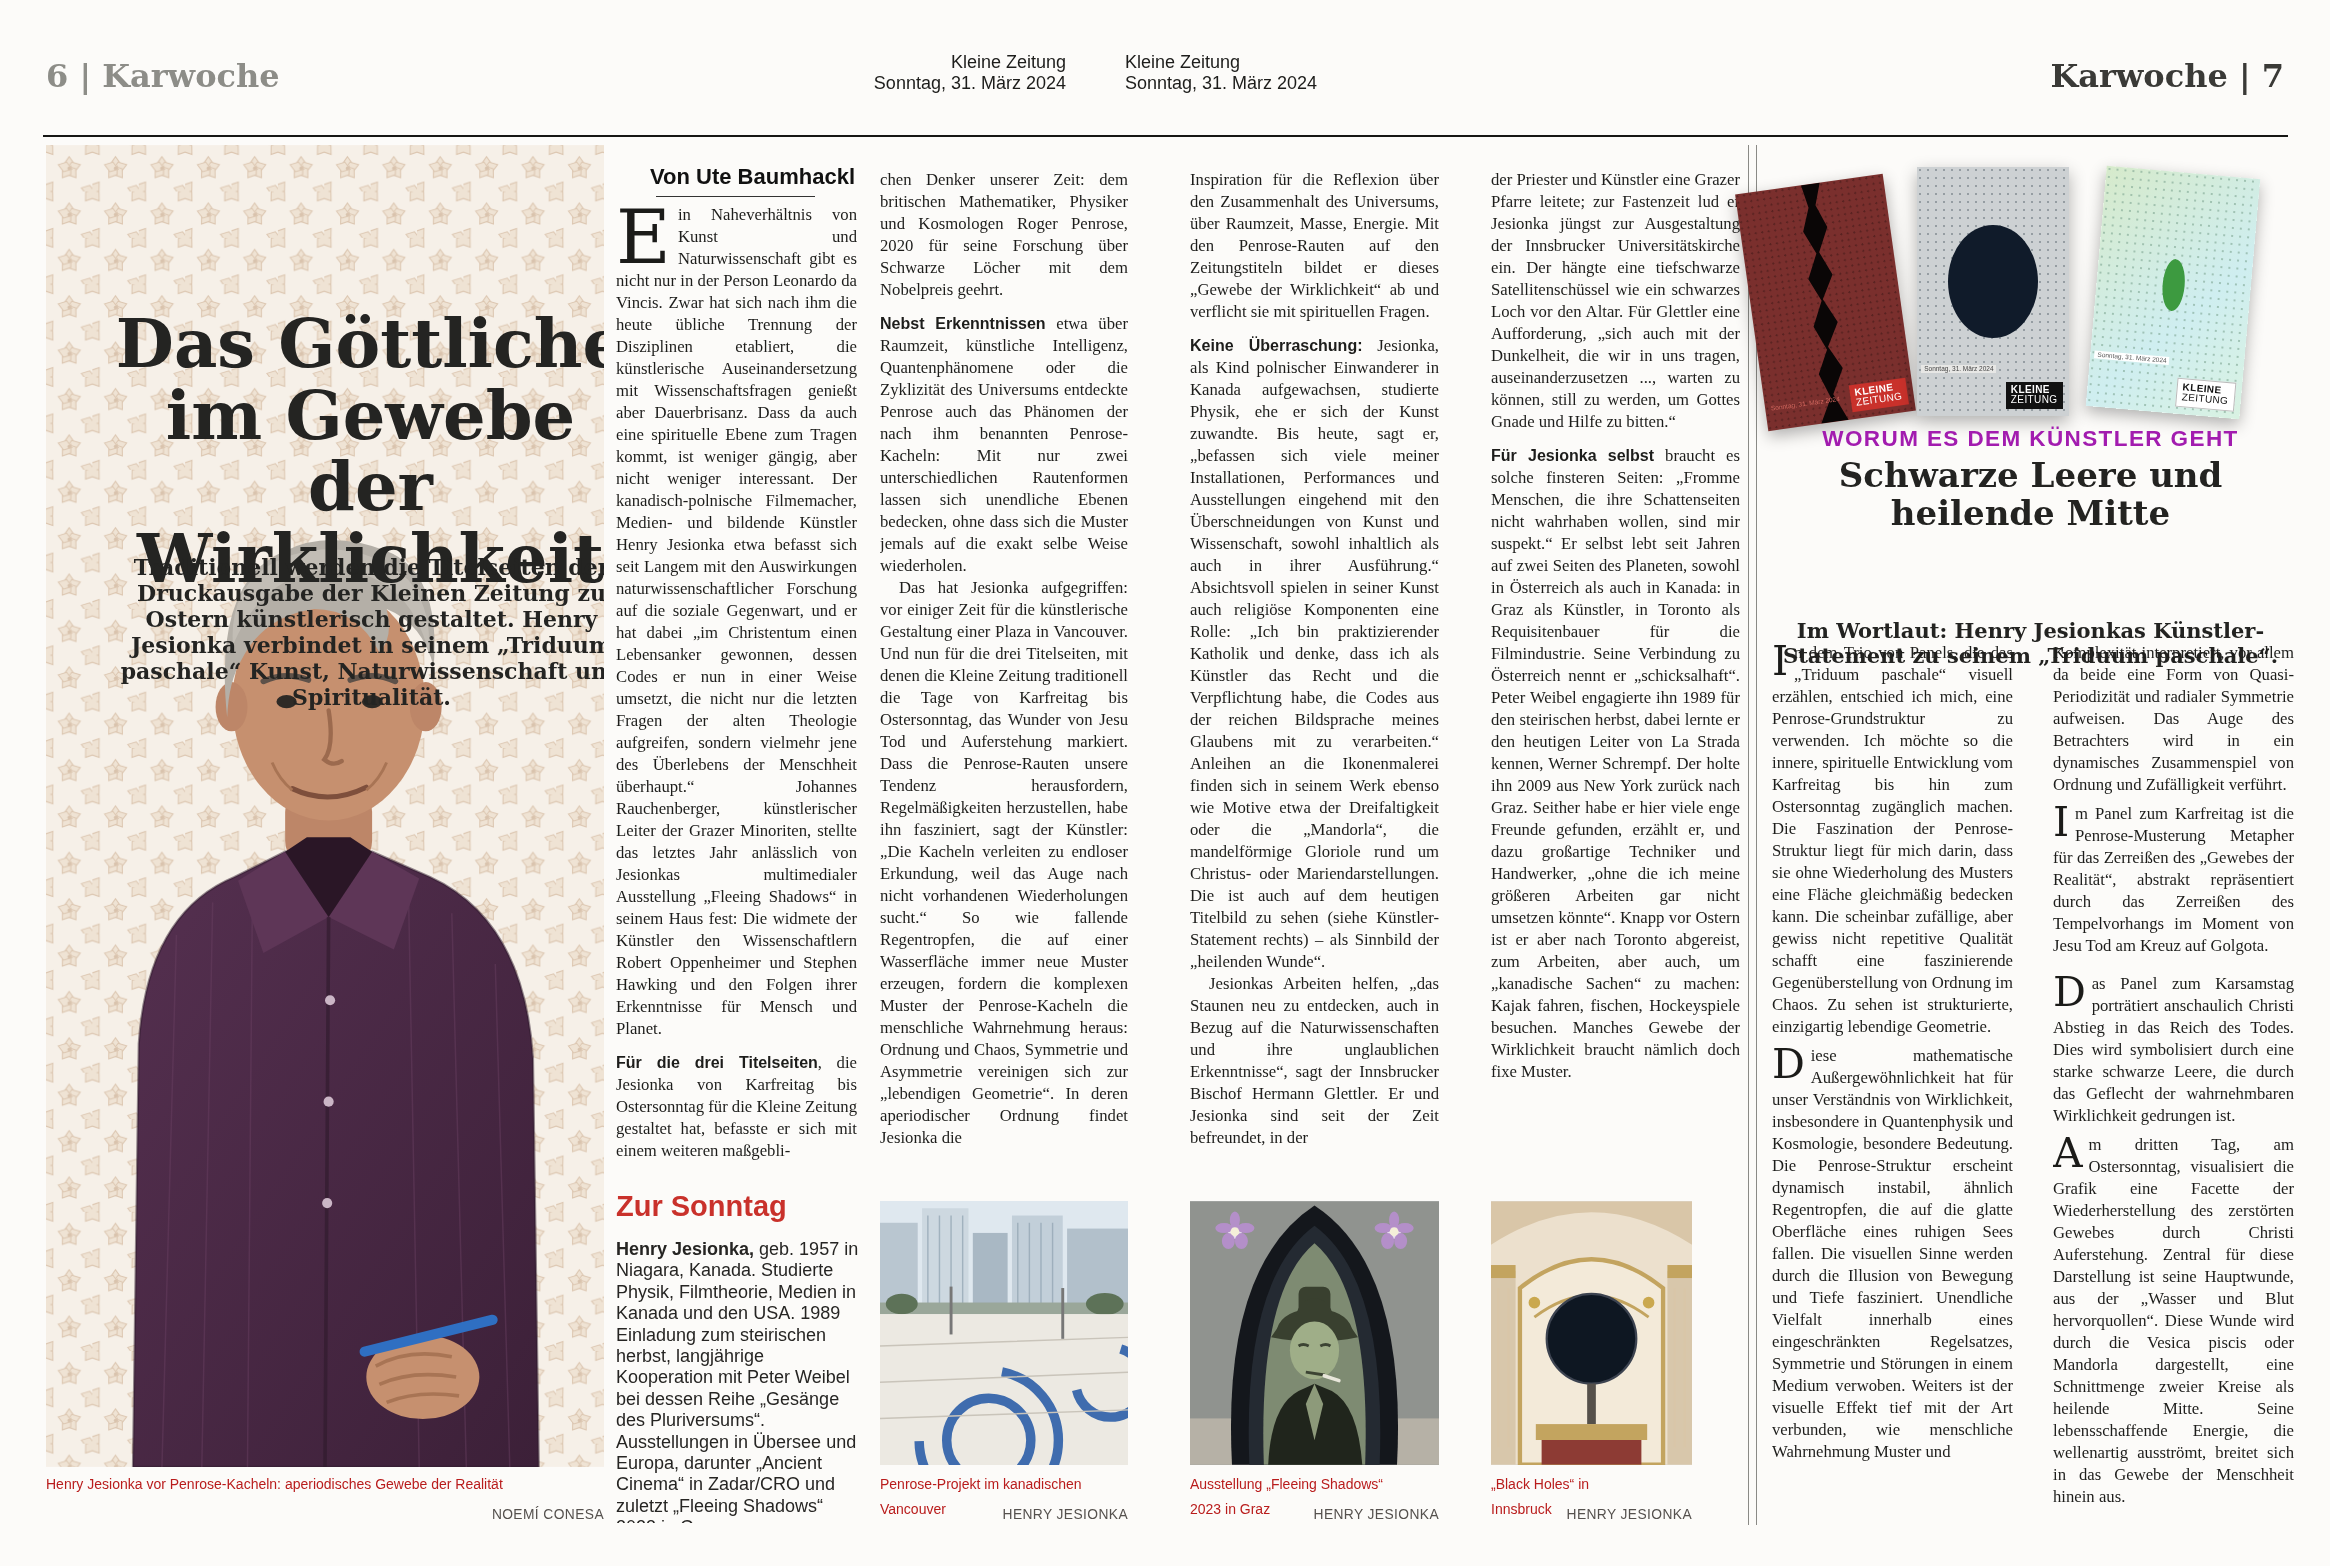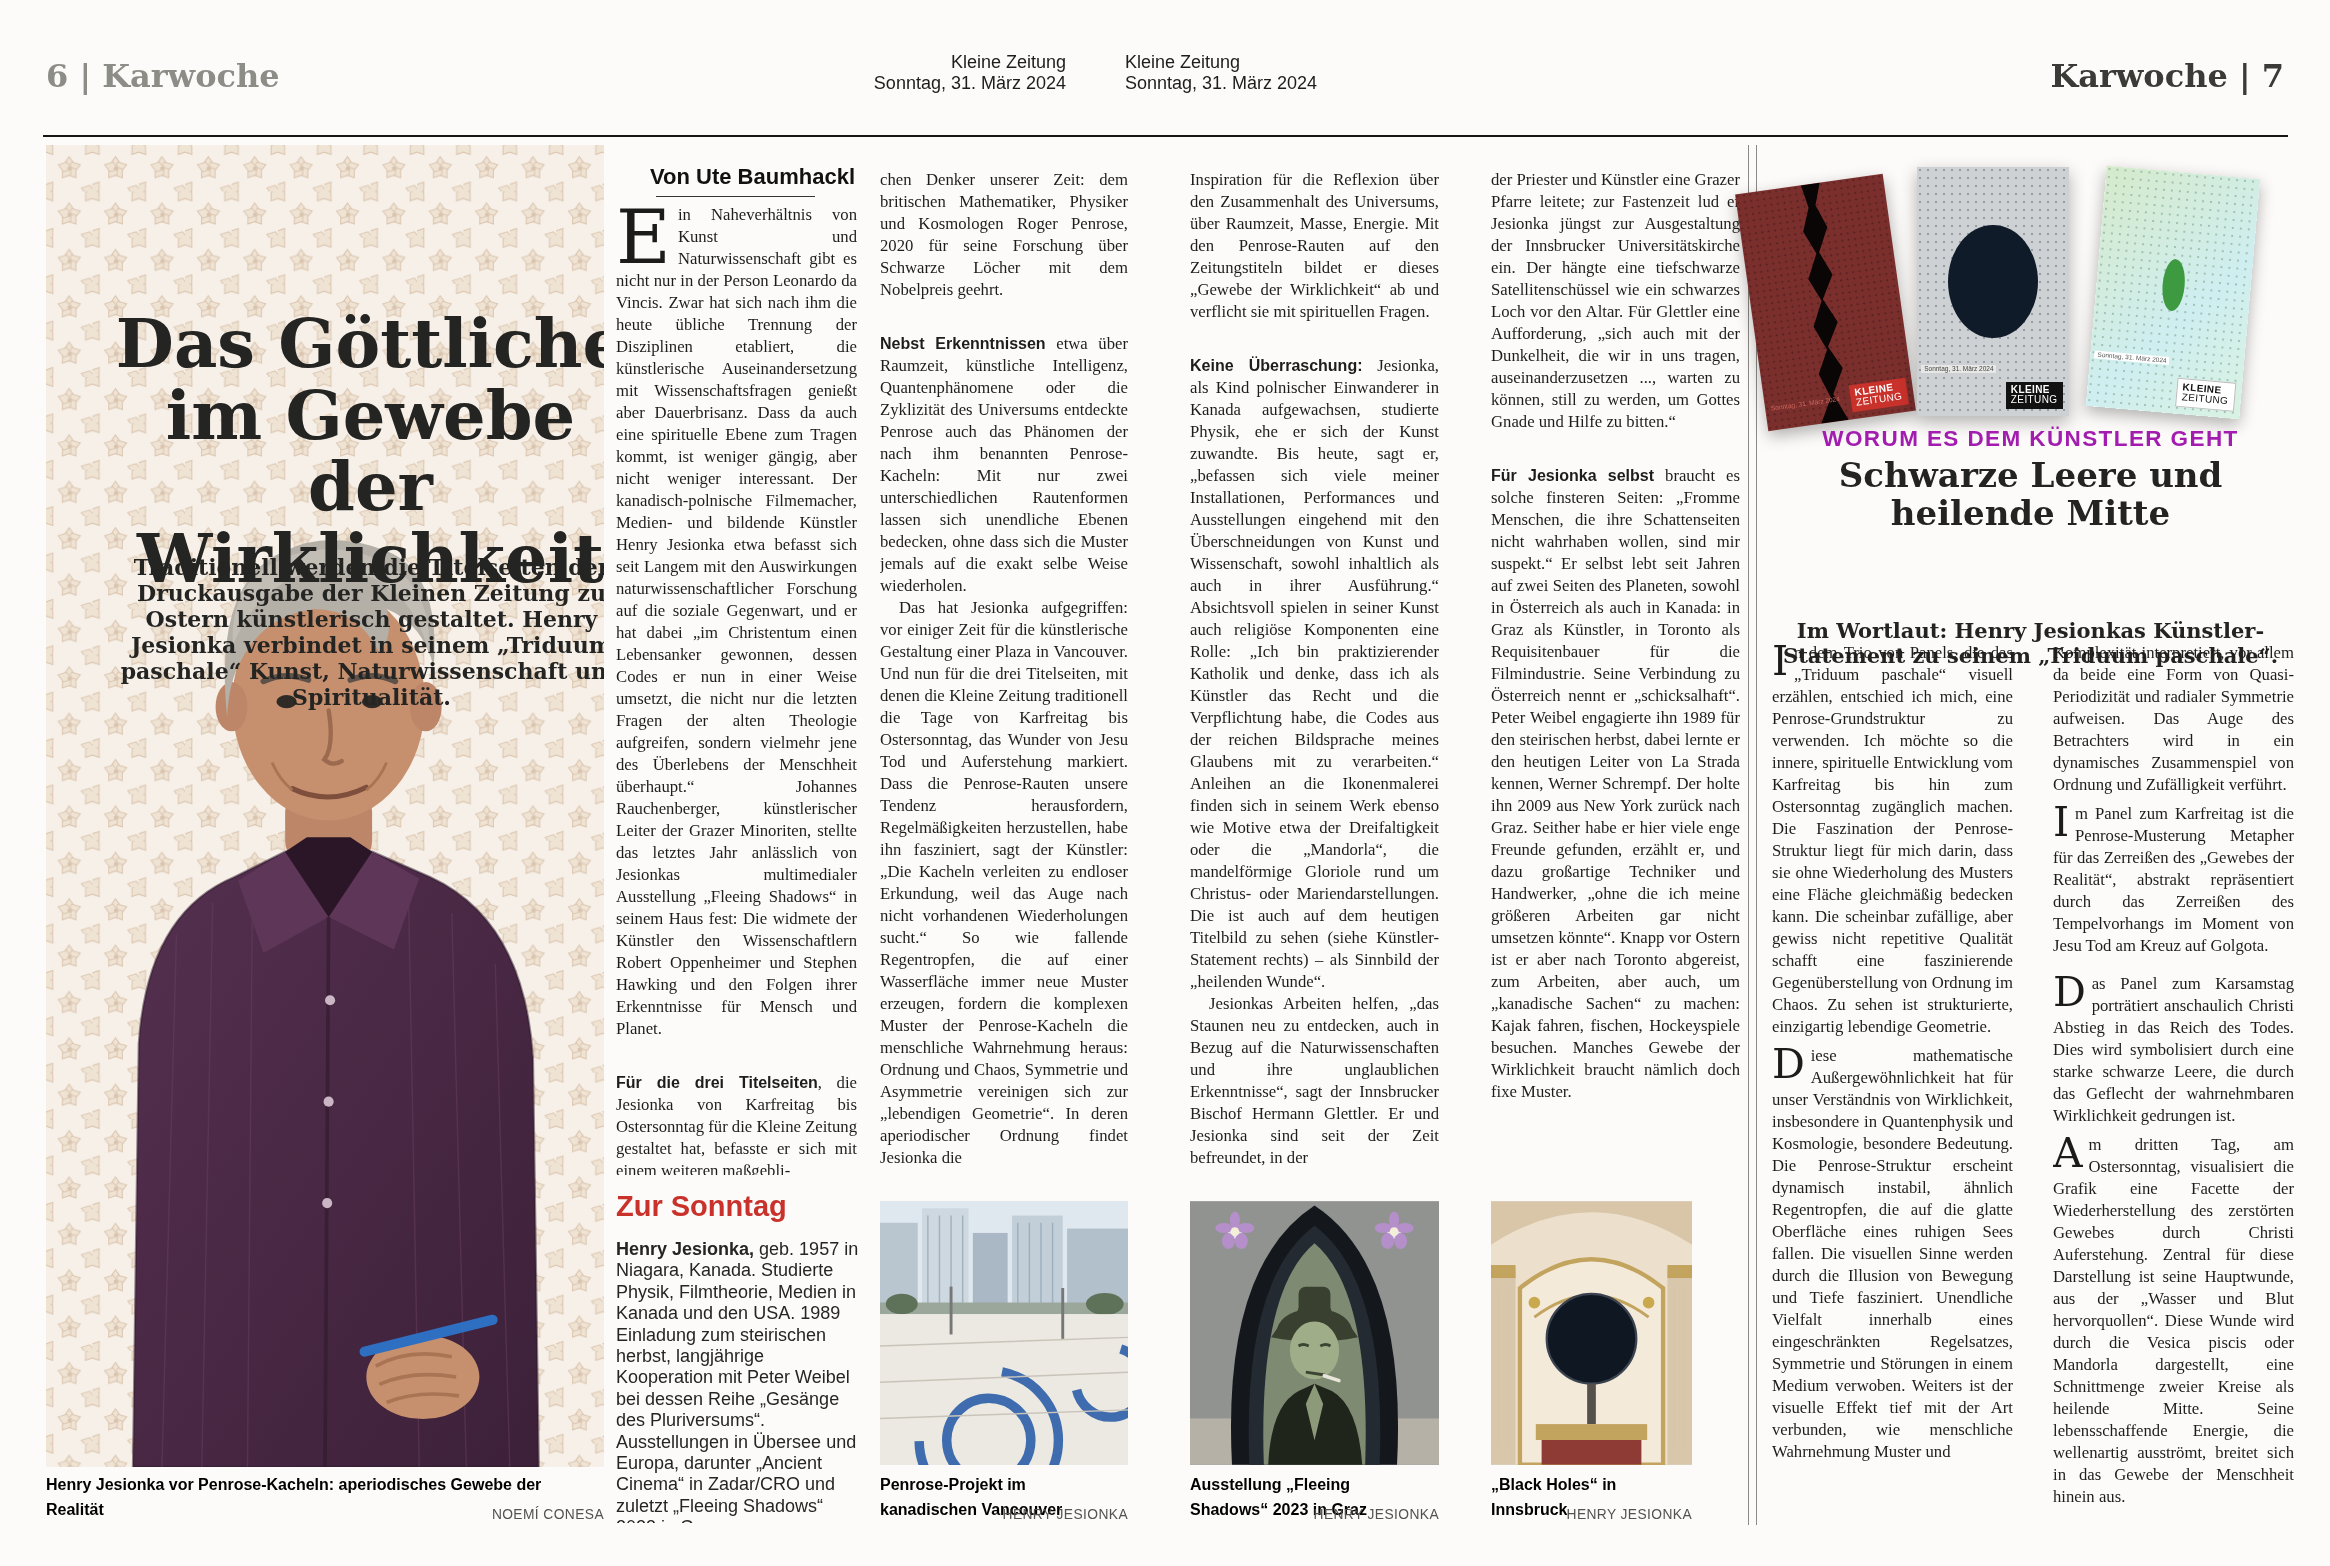--- a/index.html
+++ b/index.html
@@ -9,28 +9,28 @@
   .pagelabel{position:absolute;font-family:"DejaVu Serif",serif;font-weight:bold;font-size:32px;}
   .dateline{position:absolute;font-family:"Liberation Sans",sans-serif;font-size:18px;line-height:21px;color:#1d1d1b;}
   #toprule{position:absolute;left:43px;top:135px;width:2245px;height:2.2px;background:#161614;}
   
   #hero{position:absolute;left:46px;top:145px;width:558px;height:1322px;overflow:hidden;}
   #hero svg{position:absolute;left:0;top:0;}
   #headline{position:absolute;left:60px;top:163px;width:529px;text-align:center;
             font-family:"DejaVu Serif",serif;font-weight:bold;font-size:67px;line-height:1.07;color:#242422;}
   #standfirst{position:absolute;left:72px;top:409px;width:507px;text-align:center;
             font-family:"DejaVu Serif",serif;font-weight:bold;font-size:22px;line-height:26px;color:#242422;}
-  .caption{font-family:"Liberation Sans",sans-serif;font-weight:bold;font-size:16px;line-height:25px;color:#000000;}
+  .caption{font-family:"Liberation Sans",sans-serif;font-weight:normal;font-size:14px;line-height:25px;color:#b91c1c;}
   .credit{font-family:"Liberation Sans",sans-serif;font-weight:normal;font-size:13.8px;color:#55514e;letter-spacing:0.4px;}
   .caprow{position:absolute;display:block;}
   .caprow .credit{position:absolute;right:0;bottom:2.2px;}
   
   .col{position:absolute;overflow:hidden;text-align:justify;font-size:16.7px;line-height:22px;color:#1d1d1b;}
   .col p{margin:0;}
-  .col p.gap{margin-top:32px;}
+  .col p.gap{margin-top:12px;}
   .col p.ind{text-indent:19px;}
   .lead{font-family:"Liberation Sans",sans-serif;font-weight:bold;font-size:16px;}
   #byline{position:absolute;left:616px;top:164px;width:239px;text-align:right;
           font-family:"Liberation Sans",sans-serif;font-weight:bold;font-size:22px;color:#111;}
   #bylinerule{position:absolute;left:656px;top:196px;width:159px;height:1.4px;background:#333;}
   .dropcap-big::first-letter{float:left;font-family:"DejaVu Serif",serif;font-size:75px;line-height:59px;
           padding:4.3px 7.2px 0 0;color:#1b1b19;}
   .dropcap::first-letter{float:left;font-family:"DejaVu Serif",serif;font-size:41px;line-height:33px;
           padding:2.9px 5.8px 0 0;color:#1b1b19;}
   

